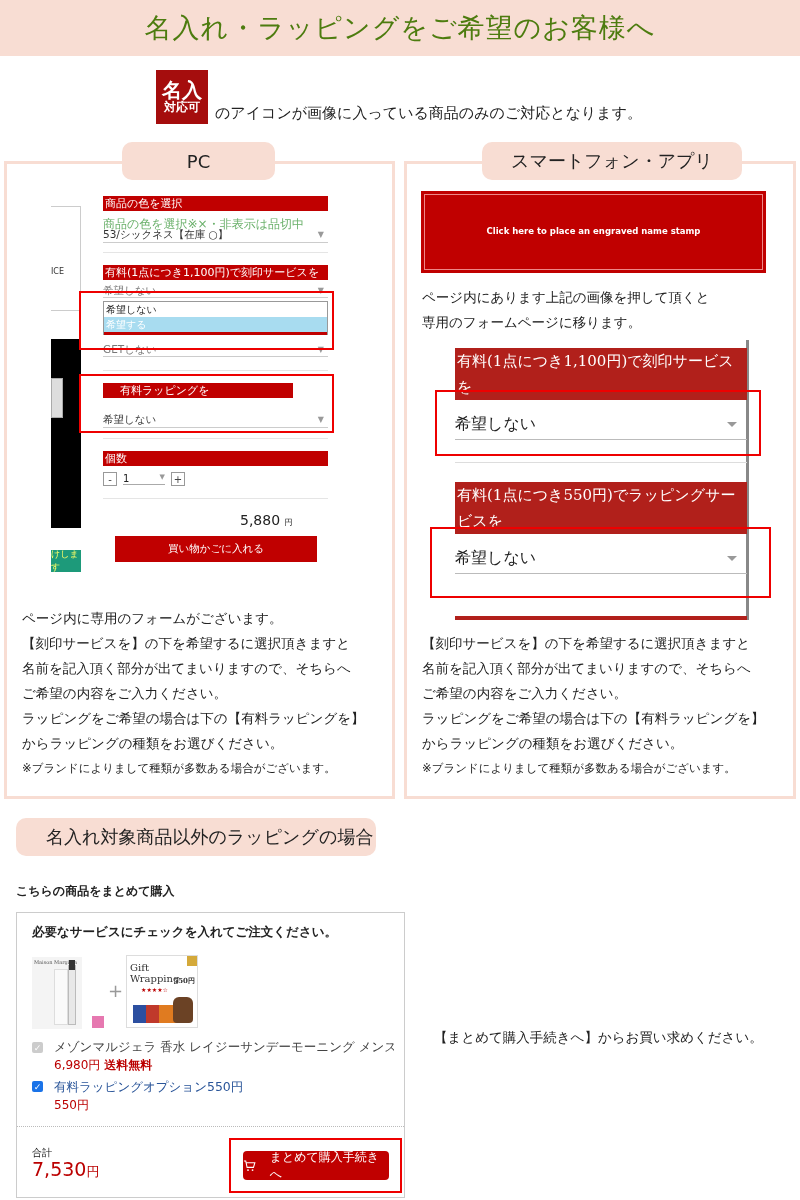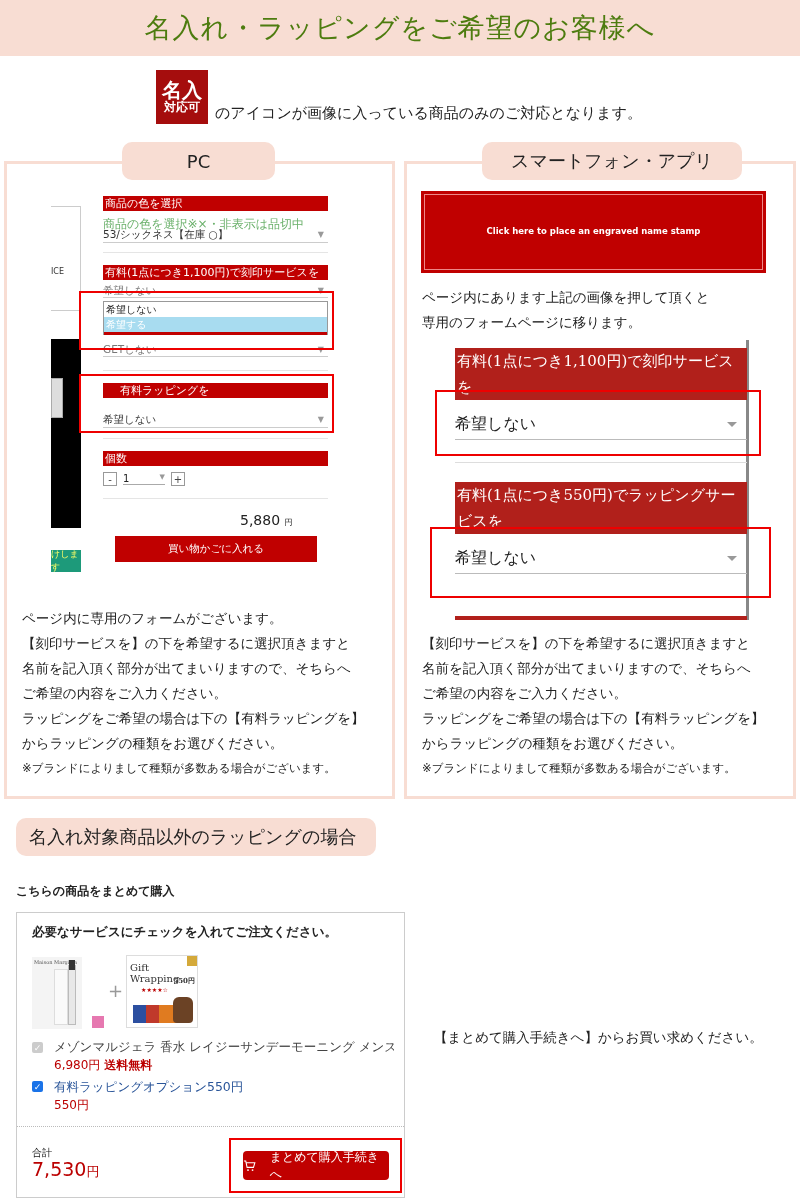--- a/index.html
+++ b/index.html
@@ -41,21 +41,21 @@
   .pc-select .arrow { color: #999; font-size: 8px; padding-right: 4px; }
   .pc-sel-color { left: 103px; top: 227px; width: 225px; height: 16px; }
   .pc-divider { height: 1px; background: #e5e5e5; width: 225px; }
   .pc-label-engrave { left: 103px; top: 265px; width: 225px; }
   .pc-sel-engrave { left: 103px; top: 284px; width: 225px; height: 14px; color: #777; }
   .pc-dropdown { left: 103px; top: 301px; width: 225px; height: 34px; border: 1px solid #999; background: #fff; font-size: 10px; }
   .pc-dropdown .opt { height: 15px; line-height: 15px; padding-left: 2px; }
   .pc-dropdown .opt.sel { background: #a8dcf0; color: #fff; }
   .pc-dropdown .under { height: 3px; background: #c00000; }
   .pc-sel-get { left: 103px; top: 343px; width: 225px; height: 14px; color: #777; }
-  .pc-label-wrap { left: 103px; top: 383px; width: 225px; padding-left: 17px; }
+  .pc-label-wrap { left: 103px; top: 383px; width: 190px; padding-left: 17px; }
   .pc-sel-wrap { left: 103px; top: 412px; width: 225px; height: 16px; }
   .pc-label-qty { left: 103px; top: 451px; width: 225px; }
   .qty-row { left: 103px; top: 472px; display: flex; align-items: center; gap: 6px; font-size: 10px; }
   .qty-btn { width: 14px; height: 14px; border: 1px solid #999; font-size: 10px; display: flex; align-items: center; justify-content: center; color: #444; background: #fff; }
   .qty-sel { width: 42px; border-bottom: 1px solid #aaa; display: flex; justify-content: space-between; font-size: 10px; }
   .qty-sel .arrow { color: #999; font-size: 7px; }
   .pc-price { left: 240px; top: 512px; width: 88px; text-align: left; font-size: 14px; color: #222; }
   .pc-price small { font-size: 8px; }
   .pc-cart-btn { left: 115px; top: 536px; width: 202px; height: 26px; background: #c00000; color: #fff; font-size: 10.5px; display: flex; align-items: center; justify-content: center; }
 
@@ -84,21 +84,21 @@
   .sp-select .arrow { width: 0; height: 0; border-left: 5px solid transparent; border-right: 5px solid transparent; border-top: 5px solid #999; margin-right: 10px; }
   .sp-sel1 { left: 455px; top: 410px; }
   .sp-sel2 { left: 455px; top: 544px; }
   .sp-div1 { left: 455px; top: 462px; width: 292px; height: 1px; background: #ddd; }
   .sp-div2 { left: 455px; top: 596px; width: 292px; height: 1px; background: #ddd; }
   .sp-redbar { left: 455px; top: 616px; width: 292px; height: 4px; background: #b1201b; }
   .rb-sp1 { left: 435px; top: 390px; width: 326px; height: 66px; }
   .rb-sp2 { left: 430px; top: 527px; width: 341px; height: 71px; }
 
   
-  .sec2-tab { left: 16px; top: 818px; width: 360px; height: 38px; background: #f8ddd3; border-radius: 10px; display: flex; align-items: center; padding-left: 13px; font-size: 18px; color: #222; }
+  .sec2-tab { left: 16px; top: 818px; width: 360px; height: 38px; background: #f8ddd3; border-radius: 10px; display: flex; align-items: center; padding-left: 30px; font-size: 18px; color: #222; }
   .bundle-title { left: 16px; top: 883px; font-size: 12px; font-weight: bold; color: #222; }
   .bundle-box { left: 16px; top: 912px; width: 389px; height: 286px; border: 1px solid #ccc; background: #fff; }
   .bundle-hint { left: 32px; top: 924px; font-size: 12.5px; font-weight: bold; color: #222; }
   .prod-img1 { left: 32px; top: 957px; width: 50px; height: 72px; background: #f4f4f4; }
   .prod-img1 .brand { position: absolute; left: 2px; top: 2px; font-size: 5px; font-family: "DejaVu Serif", serif; color: #555; }
   .prod-img1 .bottle { position: absolute; left: 36px; top: 8px; width: 8px; height: 60px; background: #e8e8e8; border: 1px solid #bbb; }
   .prod-img1 .cap { position: absolute; left: 37px; top: 3px; width: 6px; height: 10px; background: #333; }
   .prod-img1 .box { position: absolute; left: 22px; top: 12px; width: 14px; height: 56px; background: #fafafa; border: 1px solid #ddd; }
   .pink-sq { left: 92px; top: 1016px; width: 12px; height: 12px; background: #e678b0; }
   .plus { left: 108px; top: 980px; font-size: 18px; color: #999; }

